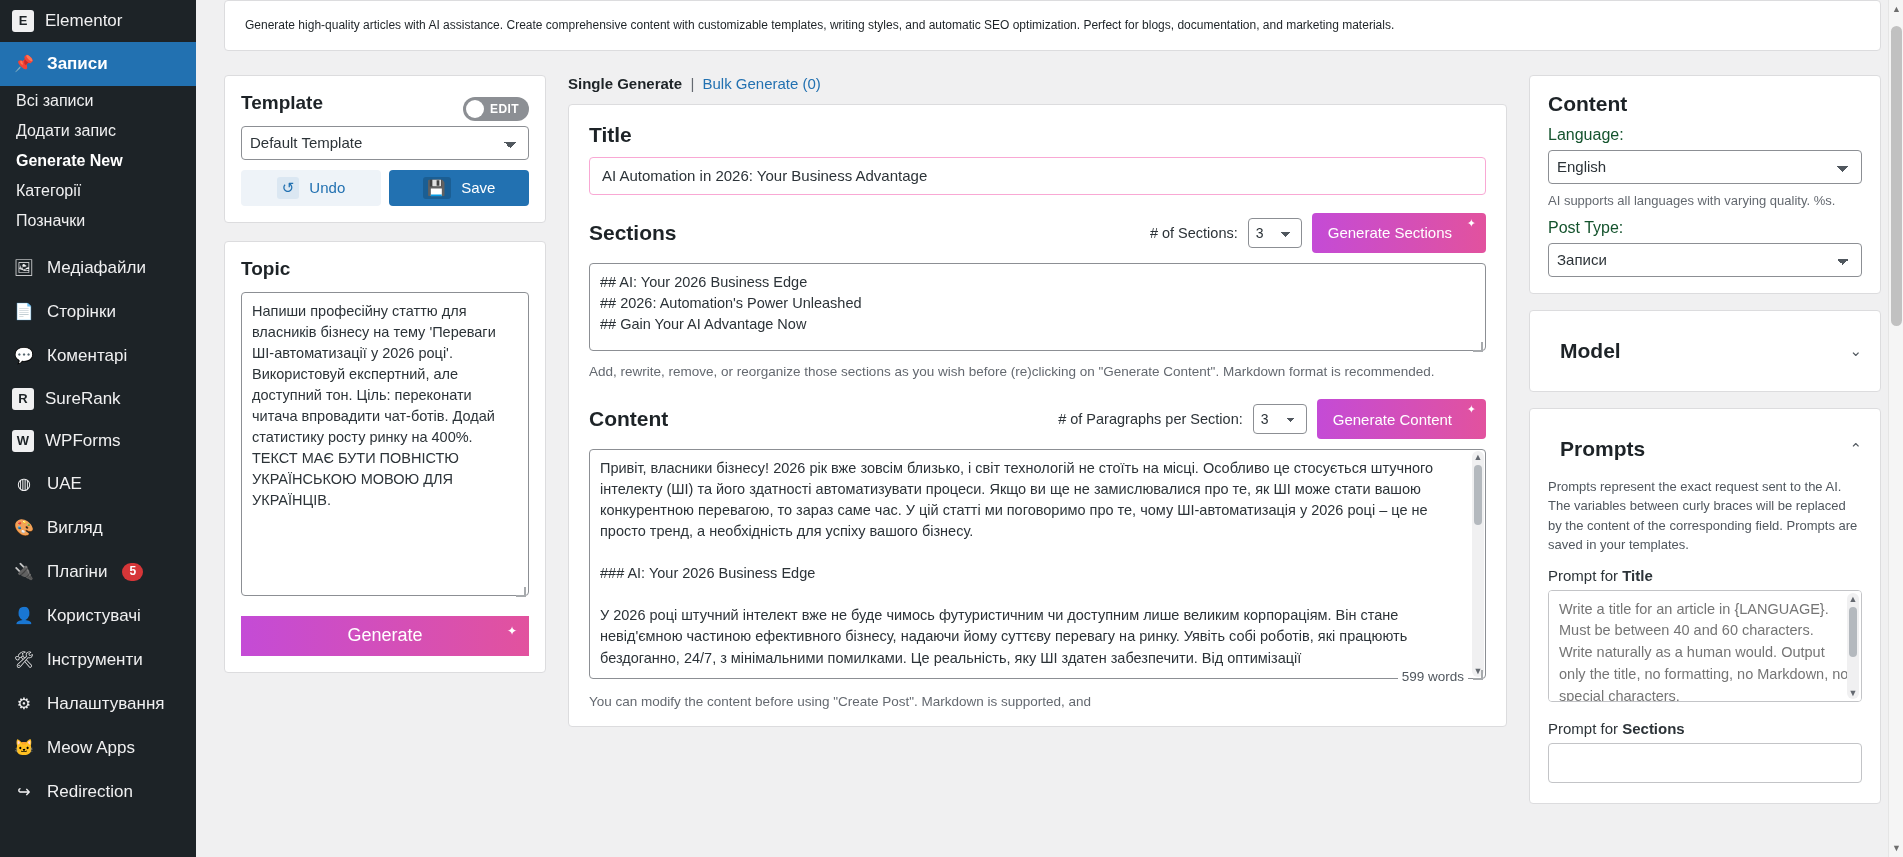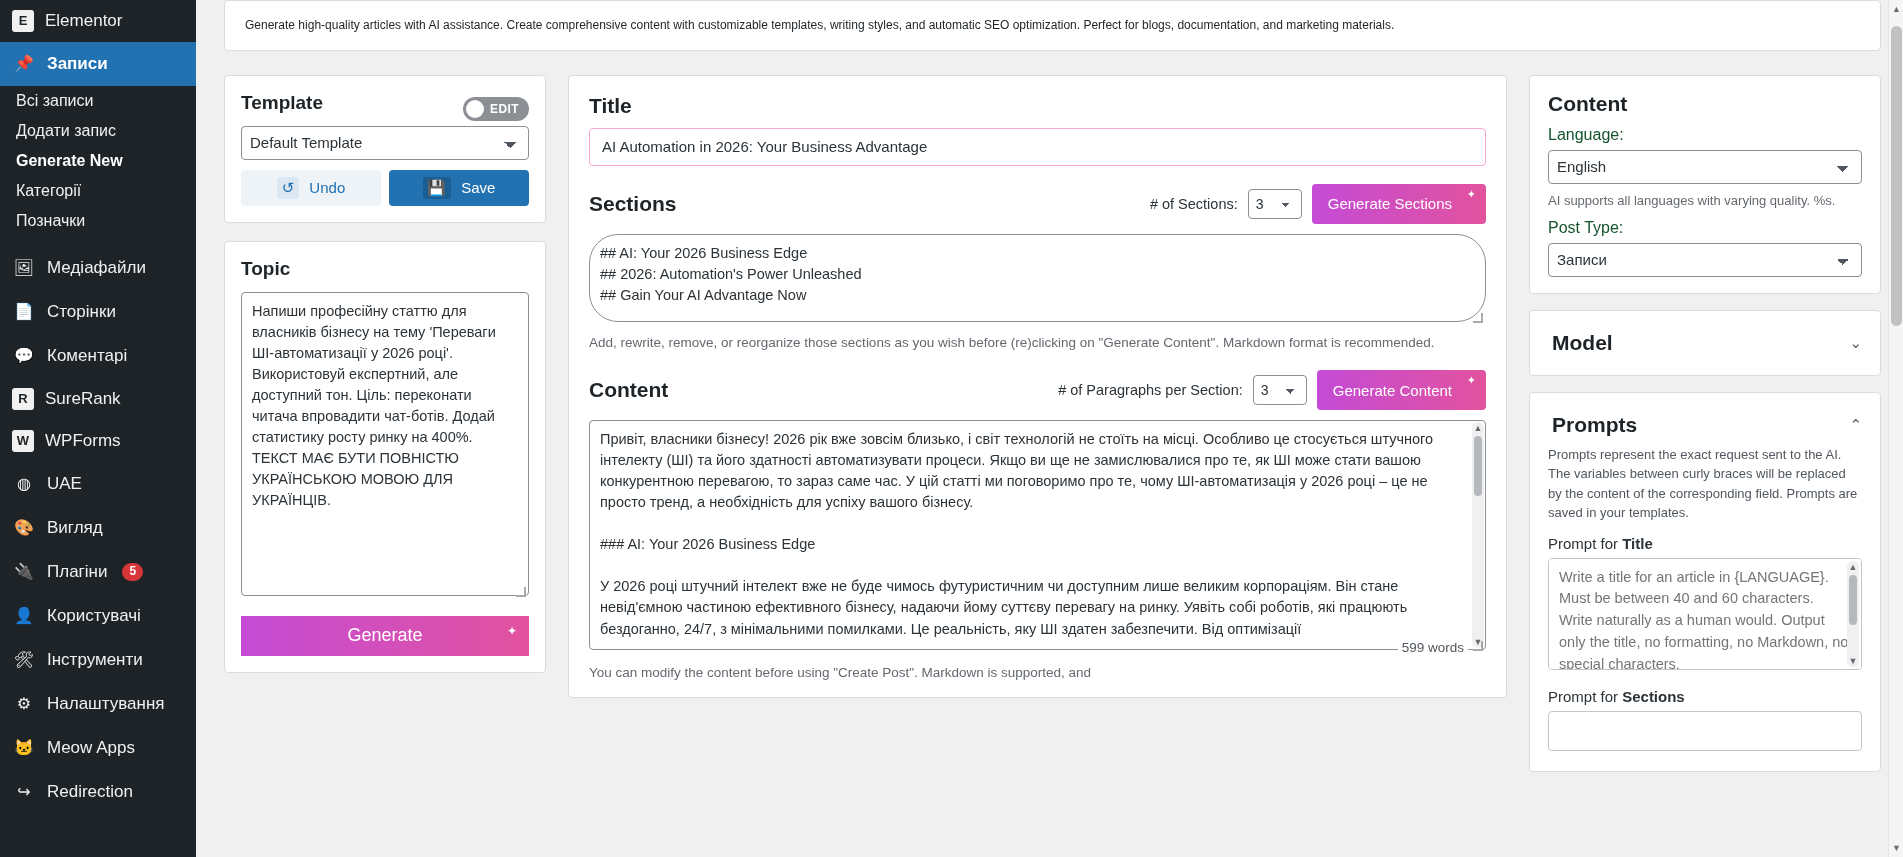--- a/index.html
+++ b/index.html
@@ -212,21 +212,21 @@
   .words-badge {
     position: absolute; right: 18px; bottom: -3px;
     background: #fff; color: #50575e; font-size: 13.5px; padding: 2px 4px;
   }
 
   
   .r-card { background: #fff; border: 1px solid #dcdcde; border-radius: 4px; padding: 16px 18px; }
   .r-card + .r-card { margin-top: 16px; }
   .r-title { font-size: 21px; font-weight: bold; margin: 0 0 10px 0; }
   .r-head-collapse { display: flex; align-items: center; justify-content: space-between; }
-  .r-head-collapse .r-title { margin: 4px; }
+  .r-head-collapse .r-title { margin: 12px; }
   .chev { color: #50575e; font-size: 15px; }
   .field-label { font-size: 16px; color: #14532d; margin: 8px 0 6px 0; }
   .note { font-size: 13px; color: #646970; line-height: 1.45; margin-top: 8px; }
   .prompt-note { font-size: 13px; color: #50575e; line-height: 1.5; margin: 4px 0 12px 0; }
   .prompt-label { font-size: 15px; color: #2c3338; margin: 4px 0 6px 0; }
   .prompt-label b { font-weight: bold; }
   textarea.prompt {
     width: 100%; height: 112px; border: 1px solid #c3c4c7; border-radius: 4px;
     color: #a7aaad; font-size: 14.5px; line-height: 1.5; padding: 8px 10px;
     font-family: "Liberation Sans", sans-serif; resize: none; background: #fff;
@@ -360,20 +360,26 @@
           <button class="btn-gradient">
             <span>Generate</span>
             <span class="spark">✦</span>
           </button>
         </div>
 
       </div>
 
       <div class="col-mid">
 
+        <div class="tabs-line">
+          <span class="t-active">Single Generate</span>
+          <span class="t-sep">|</span>
+          <span class="t-link">Bulk Generate</span>
+          <span class="t-link">(0)</span>
+        </div>
 
         <div class="mid-card">
 
           <h2 class="sec-h">Title</h2>
           <input class="wp-text" value="AI Automation in 2026: Your Business Advantage" style="">
 
           <div class="sec-head-row">
             <h2 class="sec-h">Sections</h2>
             <div class="ctrl-group">
               <span class="ctrl-label"># of Sections:</span>
@@ -381,21 +387,21 @@
                 <option>3</option>
               </select>
               <button class="btn-pill">
                 <span>Generate Sections</span>
                 <span class="spark">✦</span>
               </button>
             </div>
           </div>
 
           <div class="ta-wrap">
-            <textarea class="wp" style="height: 88px; border-radius: 29px;">## AI: Your 2026 Business Edge
+            <textarea class="wp" style="height: 88px;">## AI: Your 2026 Business Edge
 ## 2026: Automation's Power Unleashed
 ## Gain Your AI Advantage Now</textarea>
             <span class="resize-corner"></span>
           </div>
           <div class="helper">Add, rewrite, remove, or reorganize those sections as you wish before (re)clicking on "Generate Content". Markdown format is recommended.</div>
 
           <div class="sec-head-row">
             <h2 class="sec-h">Content</h2>
             <div class="ctrl-group">
               <span class="ctrl-label"># of Paragraphs per Section:</span>

